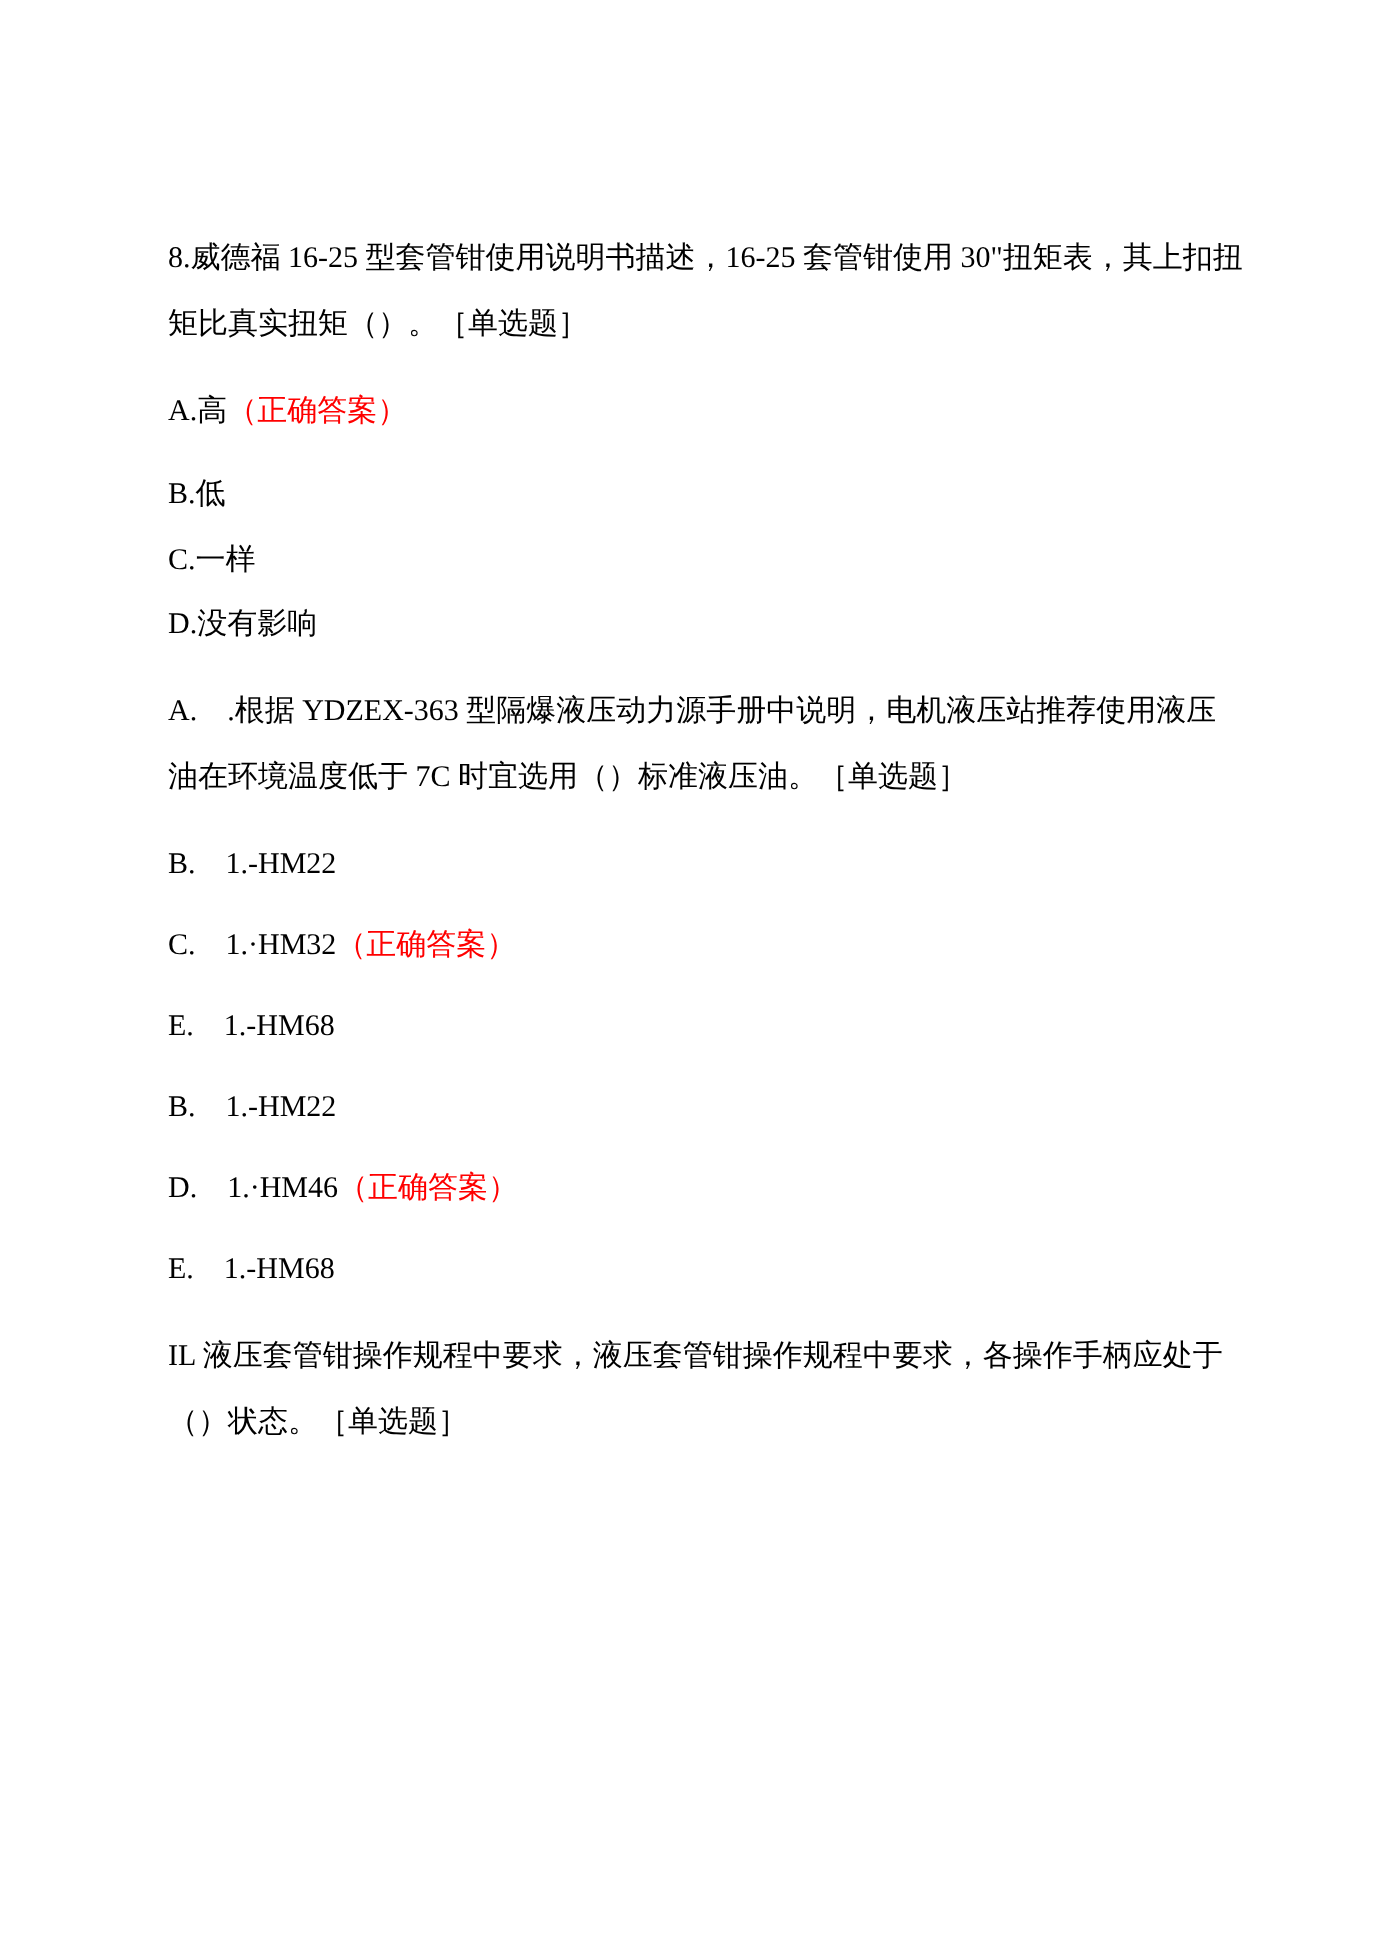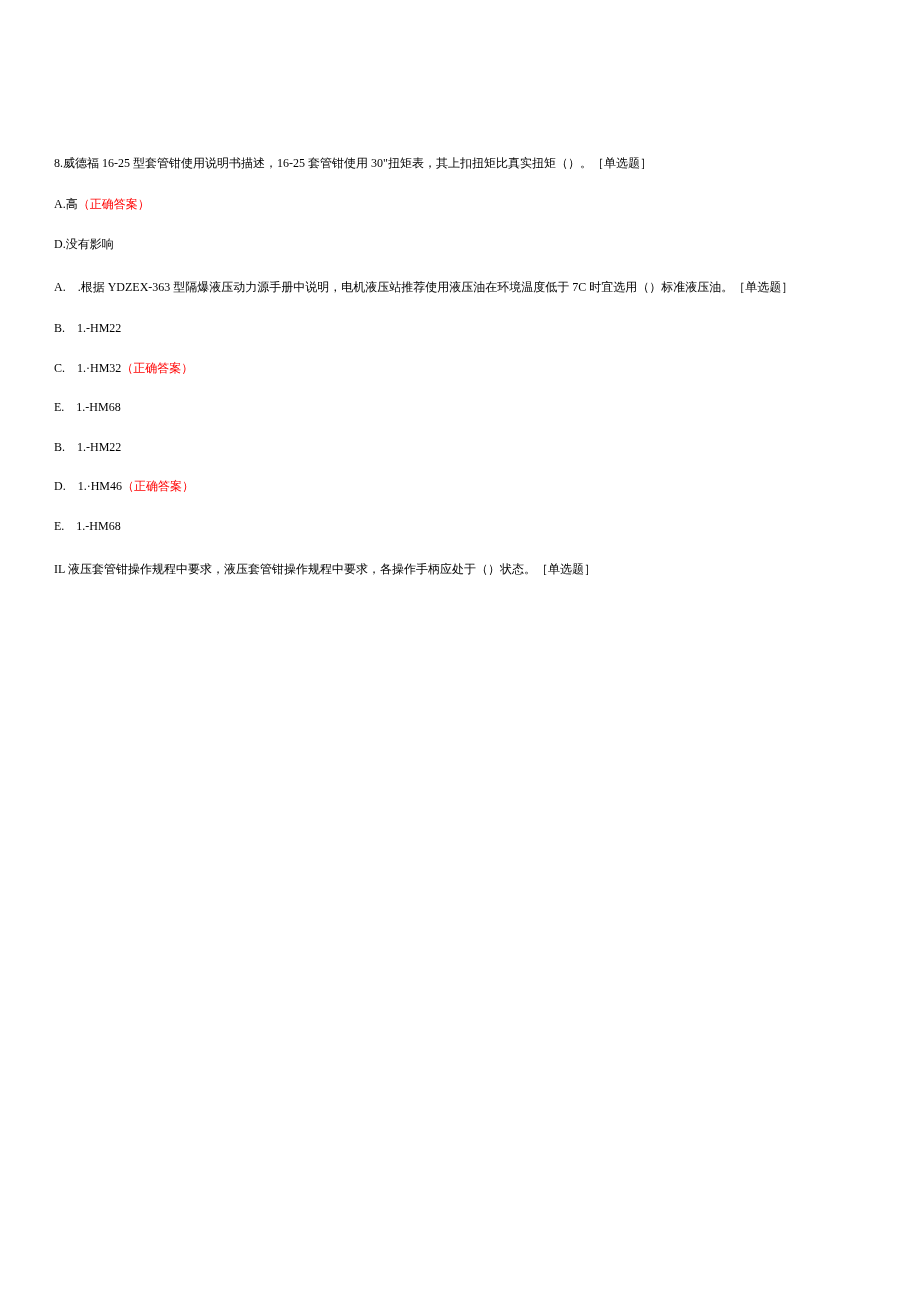--- a/index.html
+++ b/index.html
@@ -3,25 +3,25 @@
 <meta charset="utf-8">
 <style>
   body {
     margin: 0;
     padding: 0;
     background: #ffffff;
     font-family: "SimSun", "宋体", serif;
     width: 920px;
   }
   .page {
-    padding: 150px 90px 80px 54px;
+    padding: 150px 90px 80px 112px;
     box-sizing: border-box;
     width: 920px;
     color: #000000;
-    font-size: 12px;
+    font-size: 20px;
     line-height: 1.5;
   }
   .question {
     margin-bottom: 18px;
     line-height: 2.2;
   }
   .option {
     margin-bottom: 18px;
     line-height: 1.8;
     font-family: Liberation Serif, serif;
@@ -39,20 +39,22 @@
 </style>
 </head>
 <body>
 
 <div class="page">
 
   <div class="question">8.威德福 16-25 型套管钳使用说明书描述，16-25 套管钳使用 30"扭矩表，其上扣扭矩比真实扭矩（）。［单选题］</div>
   <div class="option">
     <span>A.高</span><span class="correct">（正确答案）</span>
   </div>
+  <div class="option-tight">B.低</div>
+  <div class="option-tight">C.一样</div>
   <div class="option">D.没有影响</div>
 
   <div class="question block">A.　.根据 YDZEX-363 型隔爆液压动力源手册中说明，电机液压站推荐使用液压油在环境温度低于 7C 时宜选用（）标准液压油。［单选题］</div>
   <div class="option">B.　1.-HM22</div>
   <div class="option">
     <span>C.　1.·HM32</span><span class="correct">（正确答案）</span>
   </div>
   <div class="option">E.　1.-HM68</div>
 
   <div class="option">B.　1.-HM22</div>

